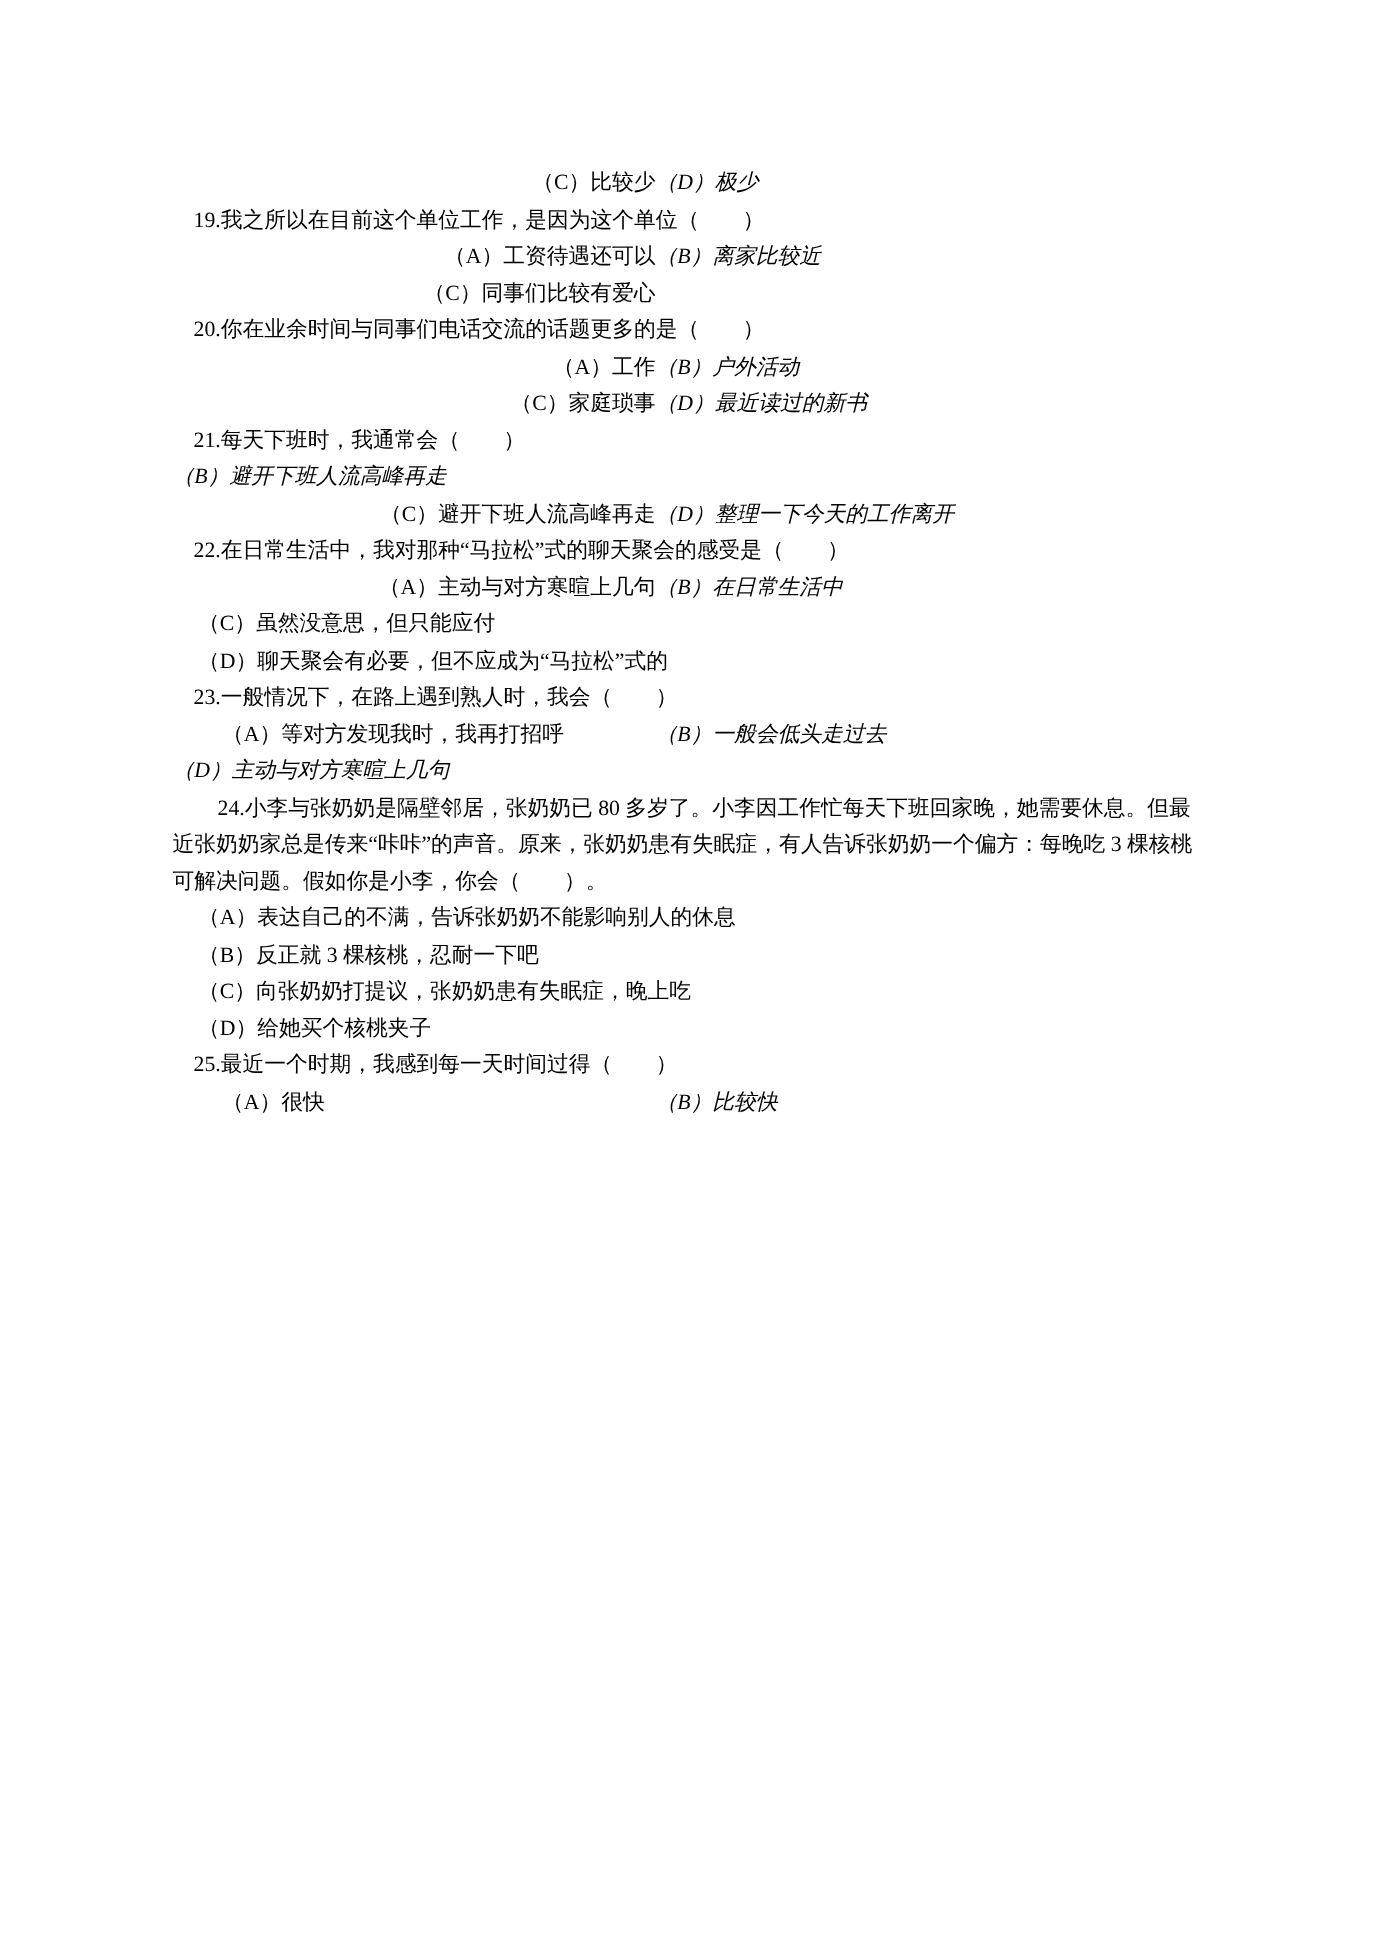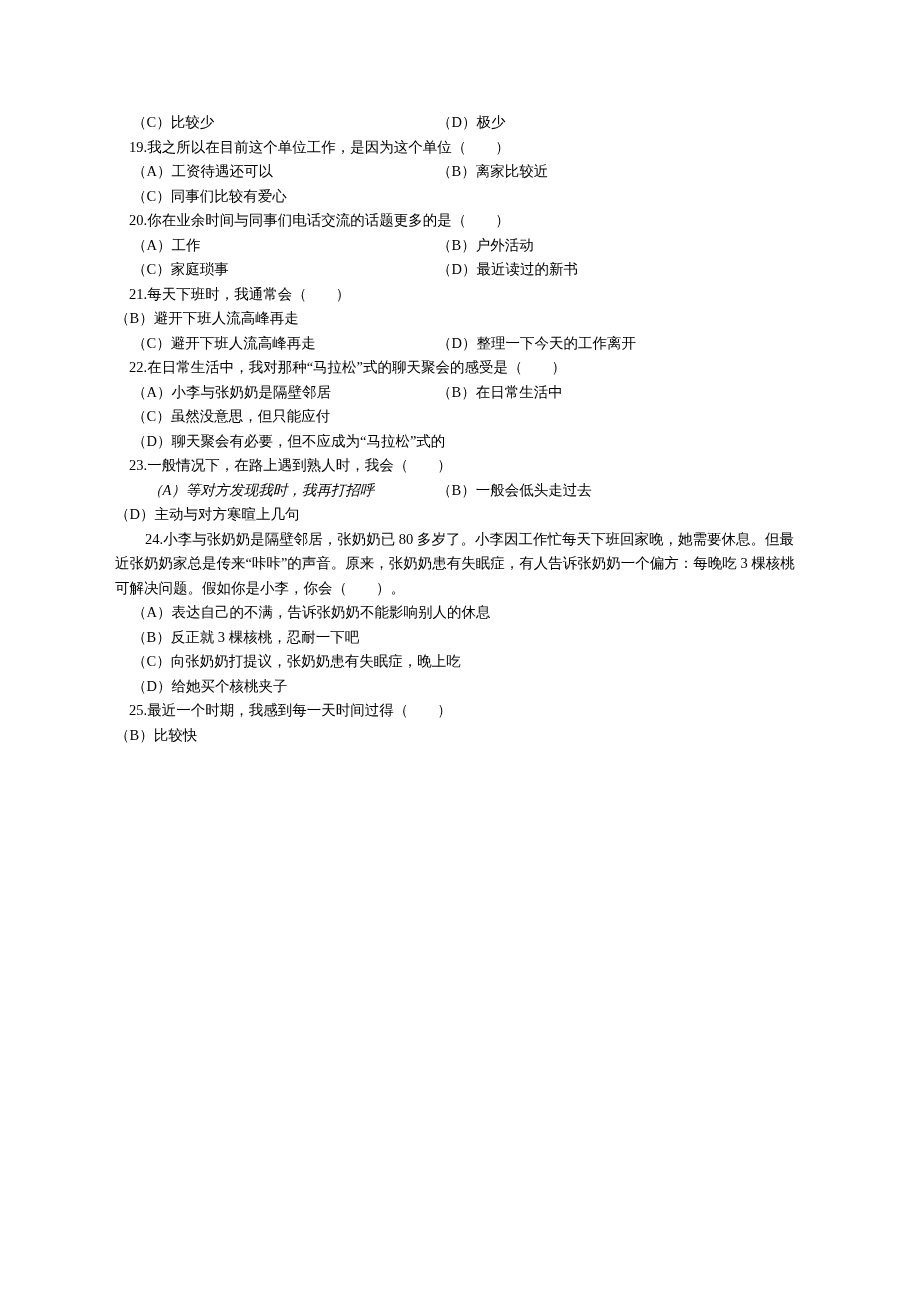--- a/index.html
+++ b/index.html
@@ -16,28 +16,29 @@
     font-size: 14.5px;
     line-height: 24.5px;
     color: #000;
   }
   .opt-row {
     display: flex;
   }
   .opt-left {
     width: 305px;
     padding-left: 17px;
+    text-align: right;
   }
   .opt-left-narrow {
     width: 289px;
     padding-left: 33px;
-    font-style: italic;
   }
   .opt-right {
     flex: 1;
+    font-style: italic;
   }
   .opt-single {
     padding-left: 17px;
   }
   .q-stem {
     padding-left: 44px;
     text-indent: -30px;
   }
   .q-stem-wide {
     padding-left: 0;
@@ -77,21 +78,21 @@
   <div class="opt-row">
     <div class="opt-right">（B）避开下班人流高峰再走</div>
   </div>
   <div class="opt-row">
     <div class="opt-left">（C）避开下班人流高峰再走</div>
     <div class="opt-right">（D）整理一下今天的工作离开</div>
   </div>
 
   <div class="q-stem">22.在日常生活中，我对那种“马拉松”式的聊天聚会的感受是（　　）</div>
   <div class="opt-row">
-    <div class="opt-left">（A）小李与张奶奶是隔壁邻居</div>
+    <div class="opt-left">（A）主动与对方寒暄上几句</div>
     <div class="opt-right">（B）在日常生活中</div>
   </div>
   <div class="opt-single">（C）虽然没意思，但只能应付</div>
   <div class="opt-single">（D）聊天聚会有必要，但不应成为“马拉松”式的</div>
 
   <div class="q-stem">23.一般情况下，在路上遇到熟人时，我会（　　）</div>
   <div class="opt-row">
     <div class="opt-left-narrow">（A）等对方发现我时，我再打招呼</div>
     <div class="opt-right">（B）一般会低头走过去</div>
   </div>
@@ -100,16 +101,17 @@
   </div>
 
   <div class="q-stem-wide">24.小李与张奶奶是隔壁邻居，张奶奶已 80 多岁了。小李因工作忙每天下班回家晚，她需要休息。但最近张奶奶家总是传来“咔咔”的声音。原来，张奶奶患有失眠症，有人告诉张奶奶一个偏方：每晚吃 3 棵核桃可解决问题。假如你是小李，你会（　　）。</div>
   <div class="opt-single">（A）表达自己的不满，告诉张奶奶不能影响别人的休息</div>
   <div class="opt-single">（B）反正就 3 棵核桃，忍耐一下吧</div>
   <div class="opt-single">（C）向张奶奶打提议，张奶奶患有失眠症，晚上吃</div>
   <div class="opt-single">（D）给她买个核桃夹子</div>
 
   <div class="q-stem">25.最近一个时期，我感到每一天时间过得（　　）</div>
   <div class="opt-row">
+    <div class="opt-left-narrow">（A）很快</div>
     <div class="opt-right">（B）比较快</div>
   </div>
 
 </div>
 
 </body></html>

